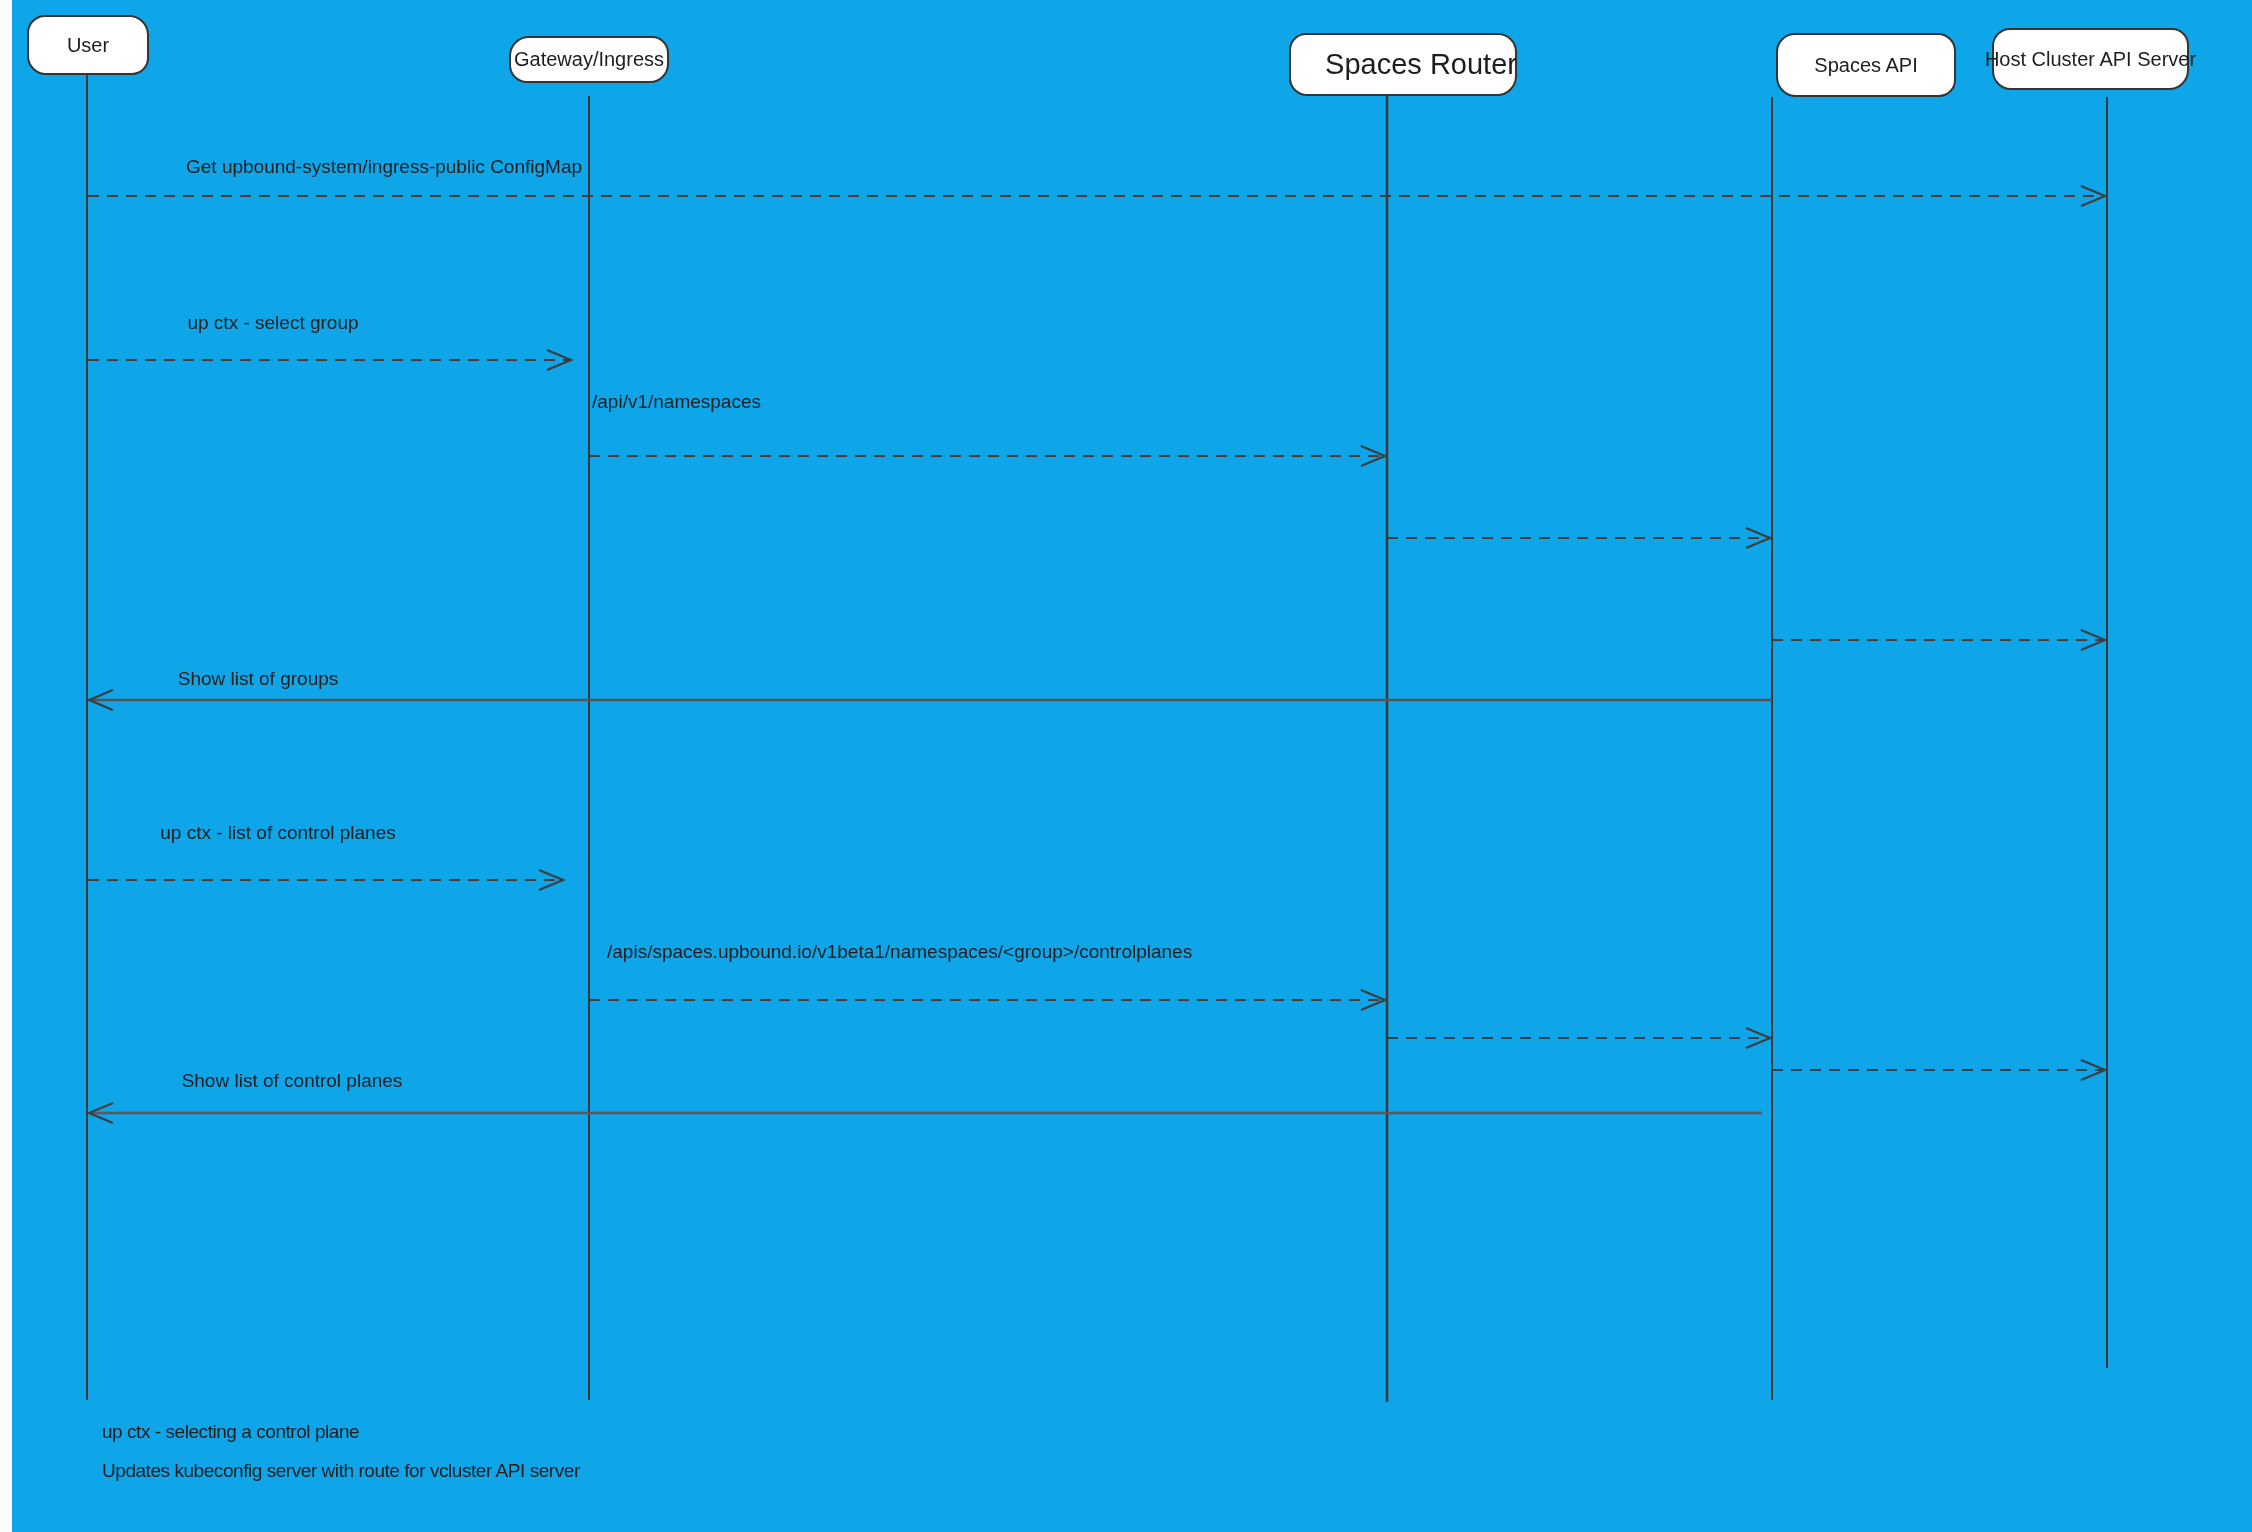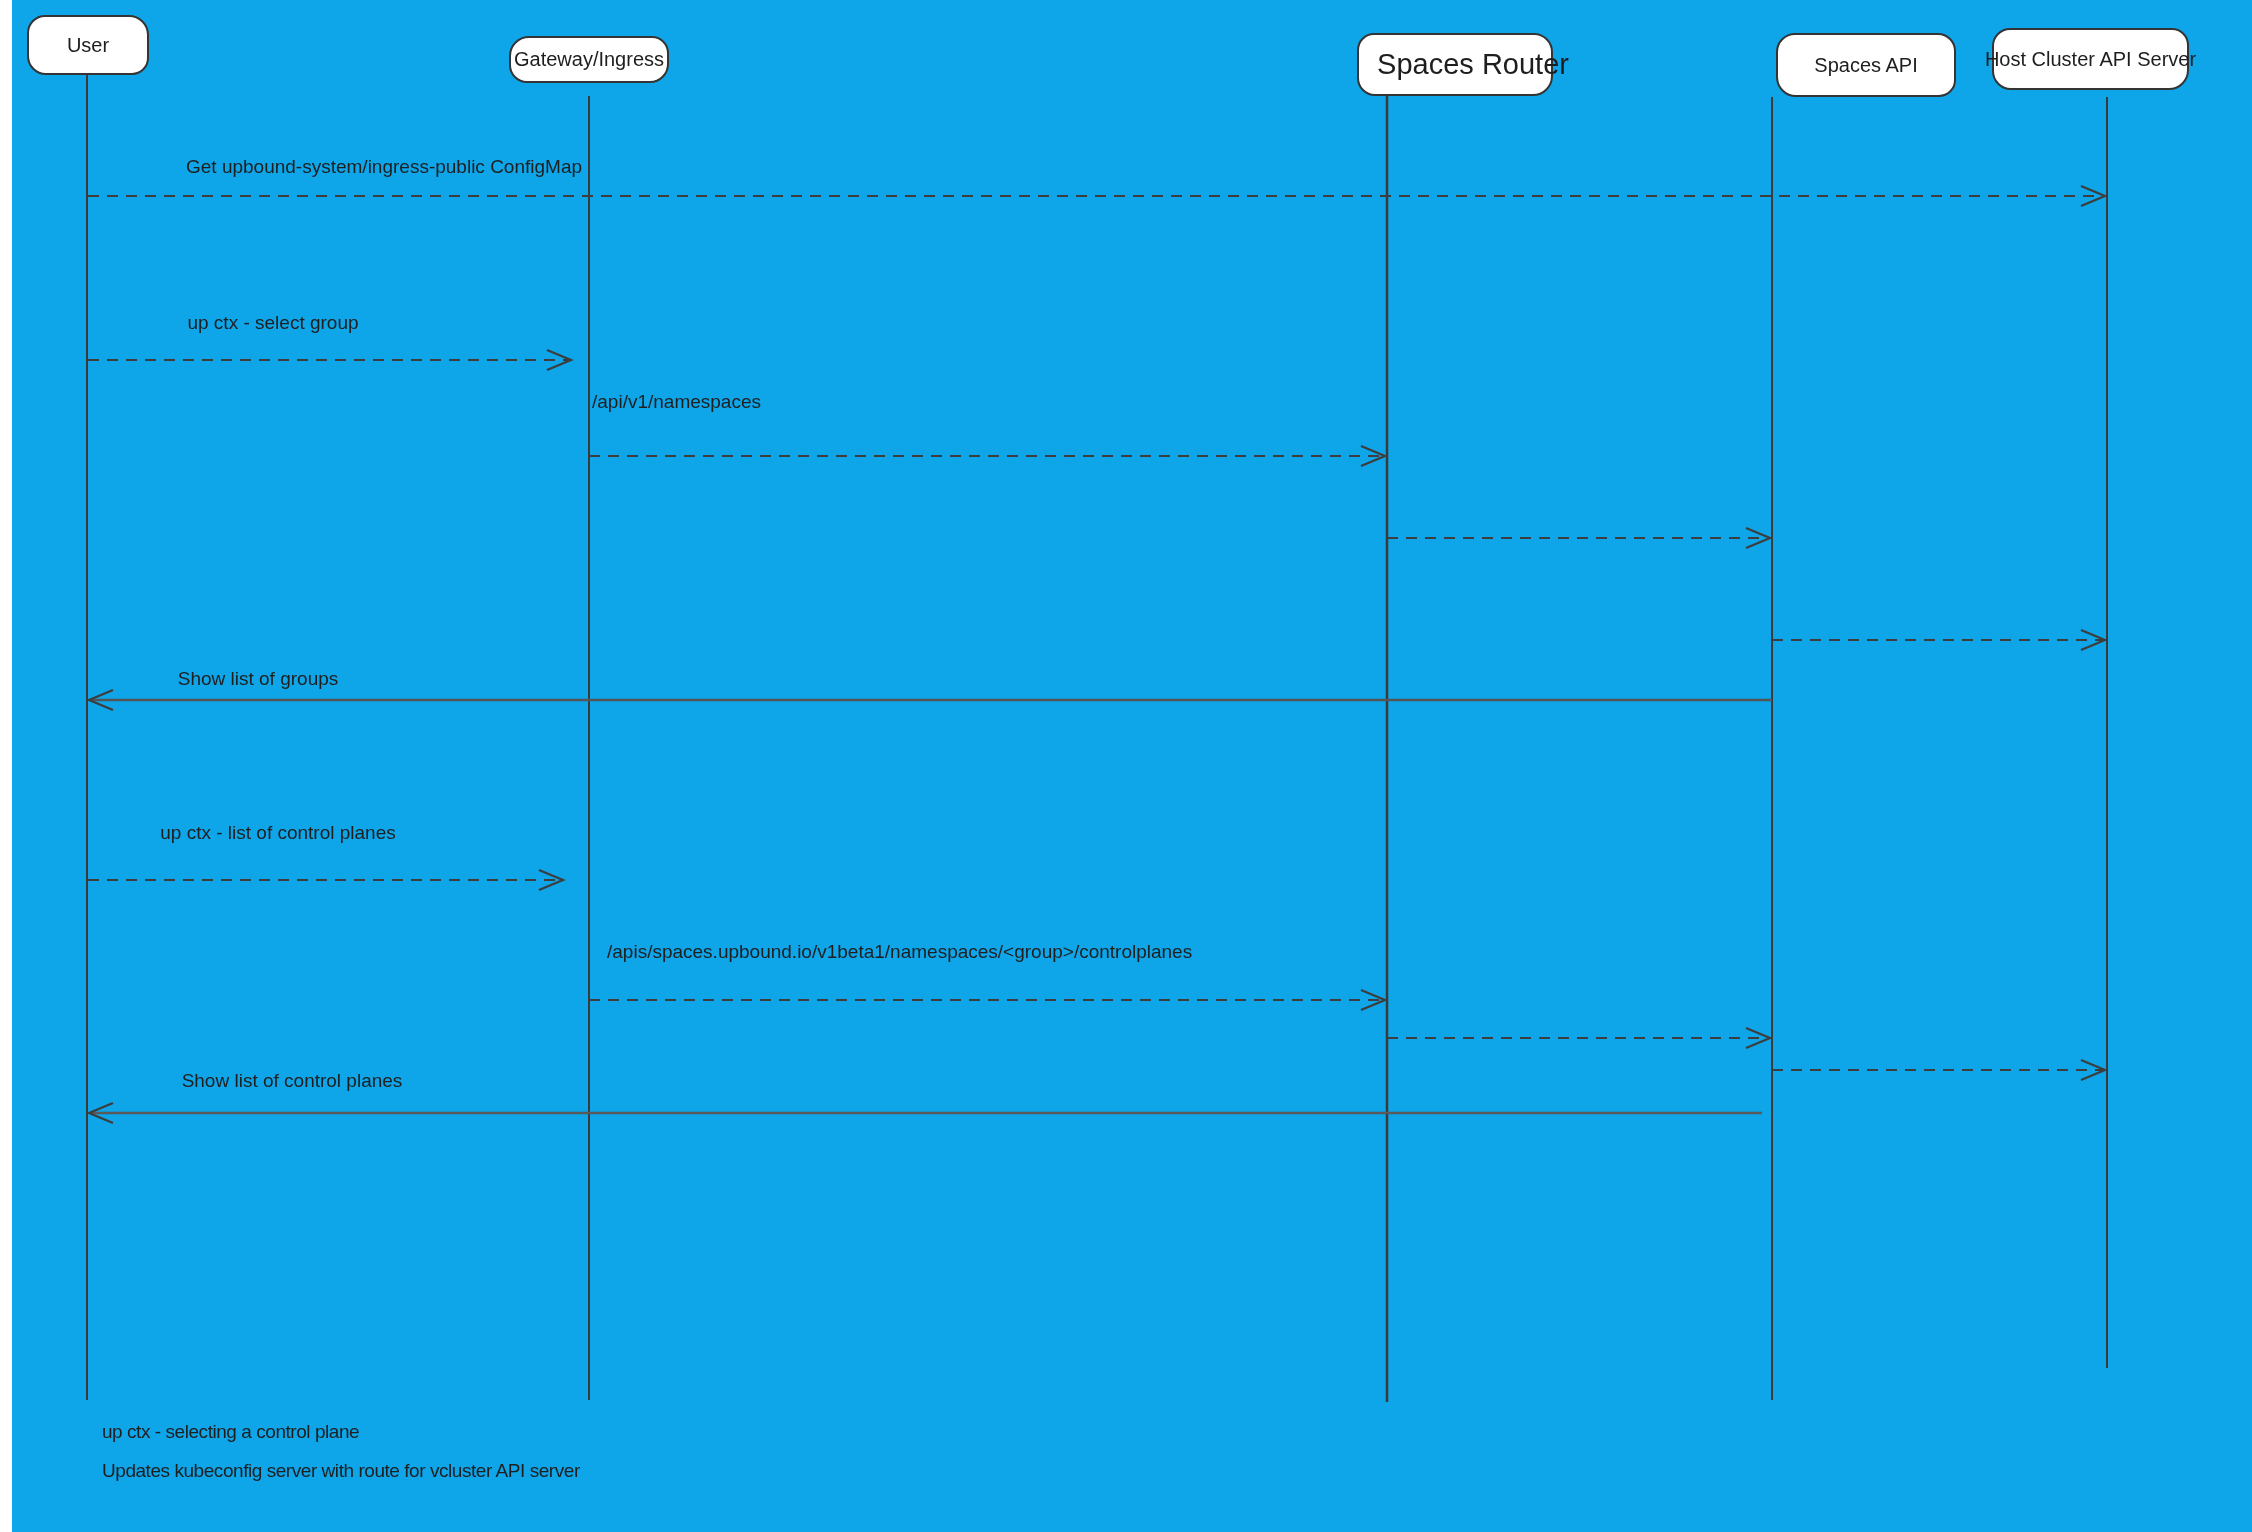--- a/index.html
+++ b/index.html
@@ -134,21 +134,21 @@
       <polyline points="101,1103 77,1113 101,1123" fill="none" stroke="#3d3d3d" stroke-width="2.2"></polyline>
     </g>
   </svg>
 
   <div class="actor r1" style="left:15px;  top:15px; width:122px; height:60px;">
     <span>User</span>
   </div>
   <div class="actor r2" style="left:497px; top:36px; width:160px; height:47px;">
     <span>Gateway/Ingress</span>
   </div>
-  <div class="actor r3" style="left:1345px; top:33px; width:196px; height:63px;padding-left:36px;">
+  <div class="actor r3" style="left:1277px; top:33px; width:228px; height:63px;padding-left:36px;">
     <span>Spaces Router</span>
   </div>
   <div class="actor r4" style="left:1764px; top:33px; width:180px; height:64px;">
     <span>Spaces API</span>
   </div>
   <div class="actor r5" style="left:1980px; top:28px; width:197px; height:62px;">
     <span>Host Cluster API Server</span>
   </div>
 
   <div class="msg-label centered" style="left:372px; top:156px;">Get upbound-system/ingress-public ConfigMap</div>

